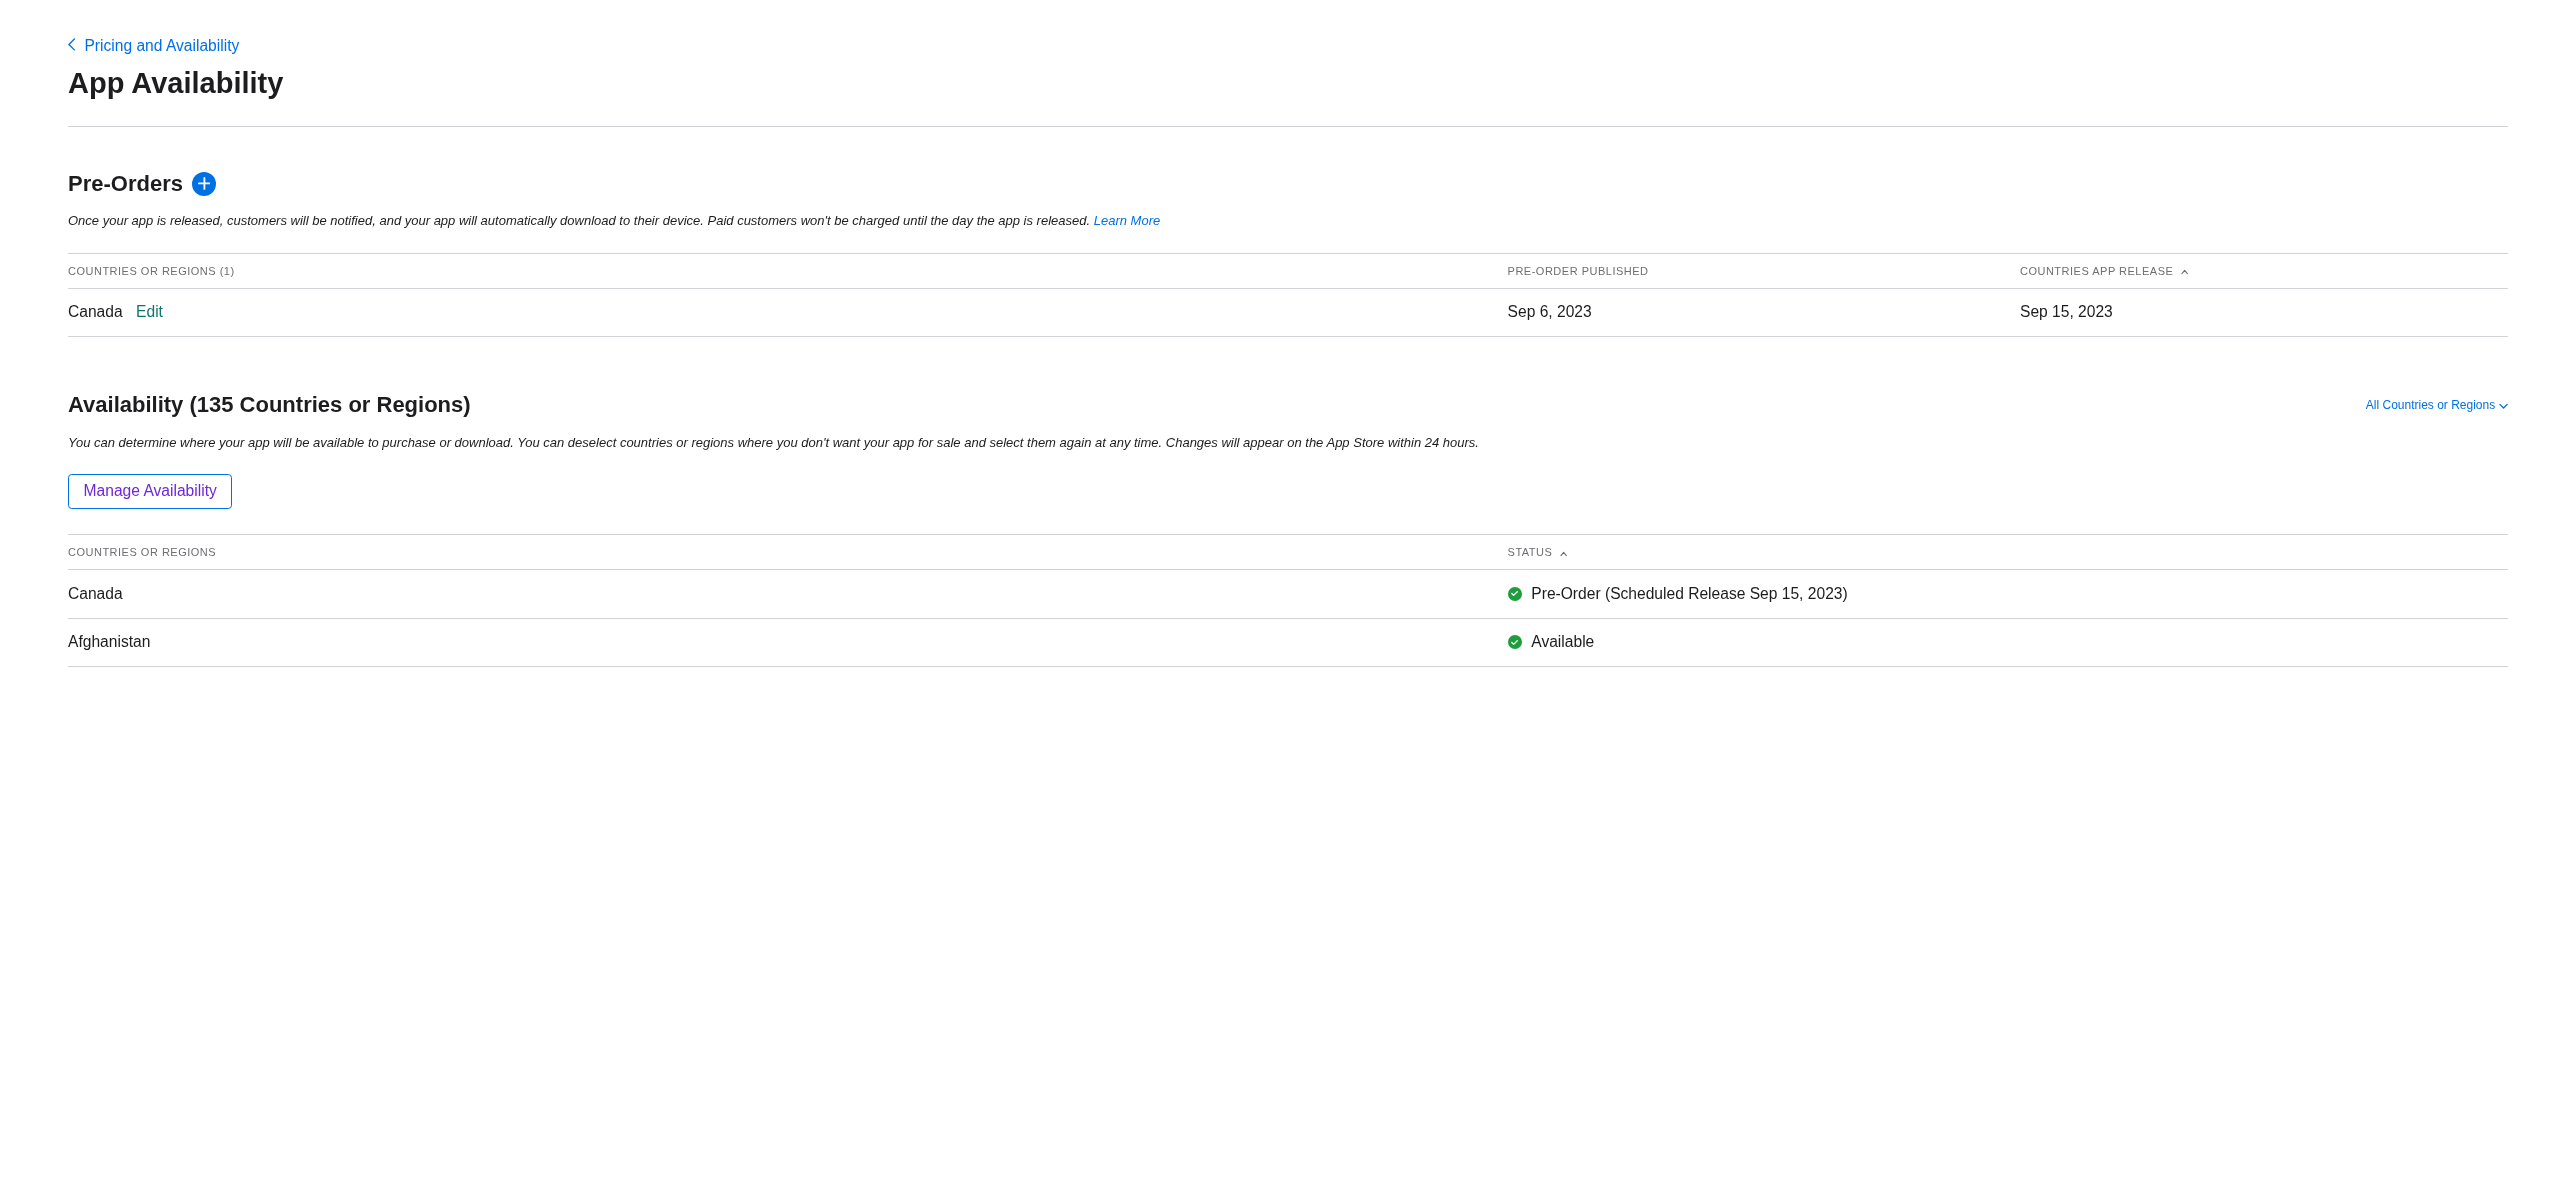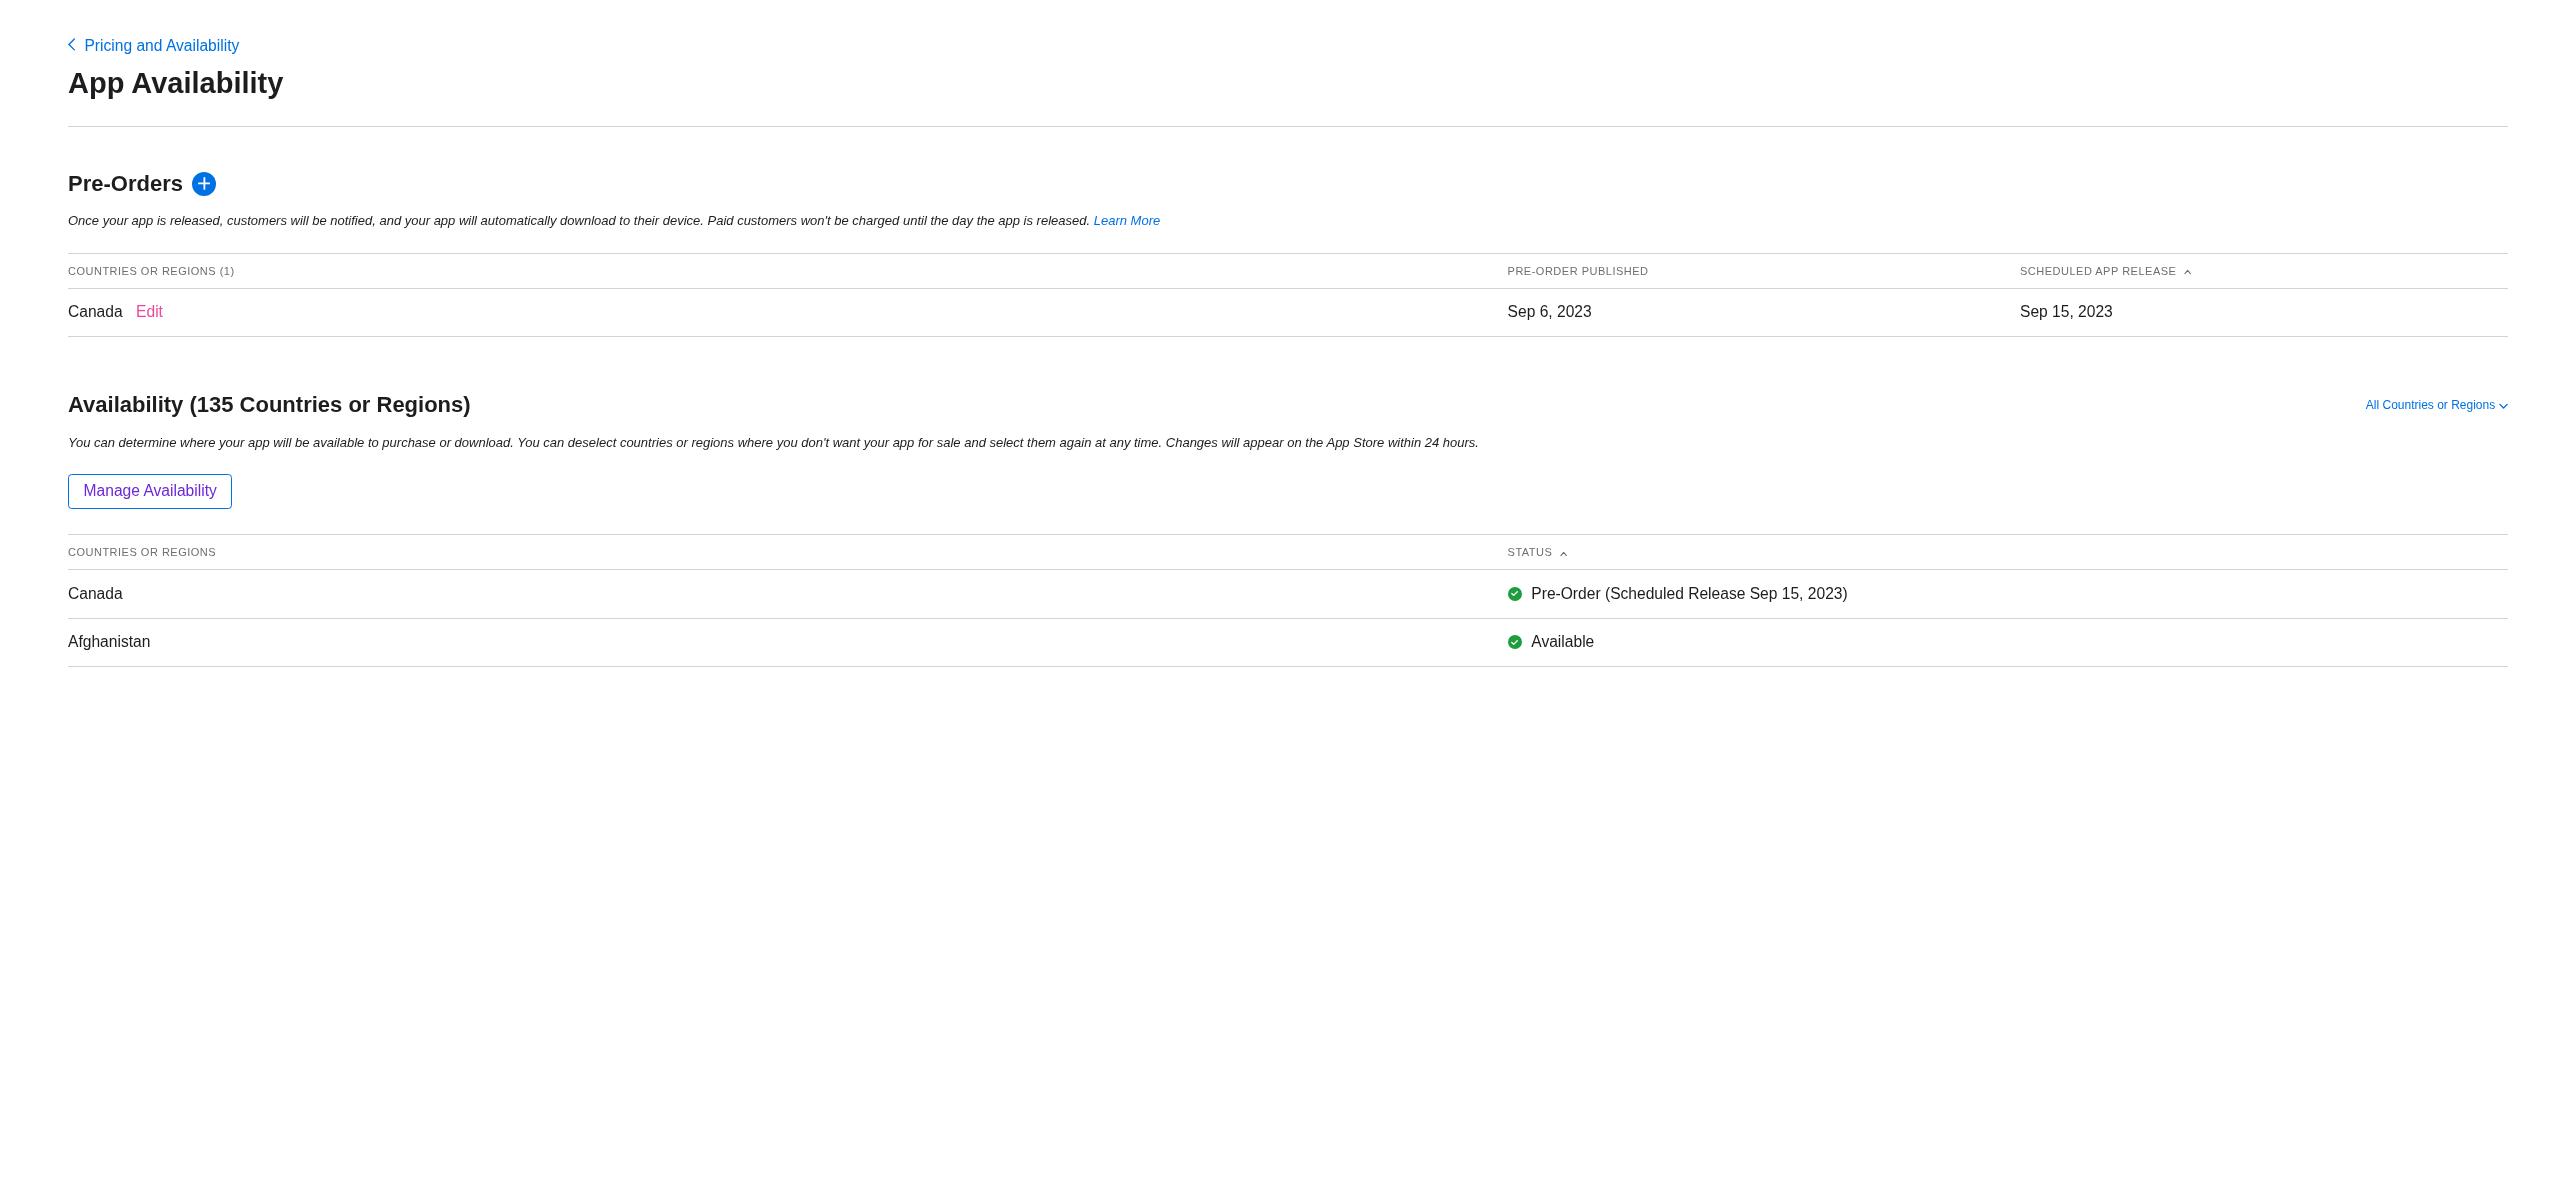--- a/index.html
+++ b/index.html
@@ -96,21 +96,21 @@
       margin-left: 3.7px;
       font-size: 9.1px;
       vertical-align: middle;
     }
     .table td {
       font-size: 15.6px;
       padding: 14.6px 0;
       border-bottom: 0.9px solid #d2d2d7;
     }
     .edit-link {
-      color: #ec4899;
+      color: #0f766e;
       margin-left: 9.1px;
       cursor: pointer;
       font-size: 15.6px;
     }
     .availability-header {
       display: flex;
       justify-content: space-between;
       align-items: center;
       margin-bottom: 14.6px;
     }
@@ -188,21 +188,21 @@
 <p class="section-desc">
   <span>Once your app is released, customers will be notified, and your app will automatically download to their device. Paid customers won't be charged until the day the app is released. </span><span class="link">Learn More</span>
 </p>
 
 <table class="table">
   <thead>
     <tr>
       <th class="col-country">COUNTRIES OR REGIONS (1)</th>
       <th class="col-published">PRE-ORDER PUBLISHED</th>
       <th class="col-release sortable">
-        <span>SCHEDULED APP RELEASE</span>
+        <span>COUNTRIES APP RELEASE</span>
         <span class="sort-caret">
           <svg width="7.3" height="5.5" viewBox="0 0 8 6">
               <path d="M1 5L4 1.5L7 5" stroke="#6e6e73" stroke-width="1.2" fill="none" stroke-linecap="round" stroke-linejoin="round"></path>
             </svg>
         </span>
       </th>
     </tr>
   </thead>
   <tbody>
     <tr>

